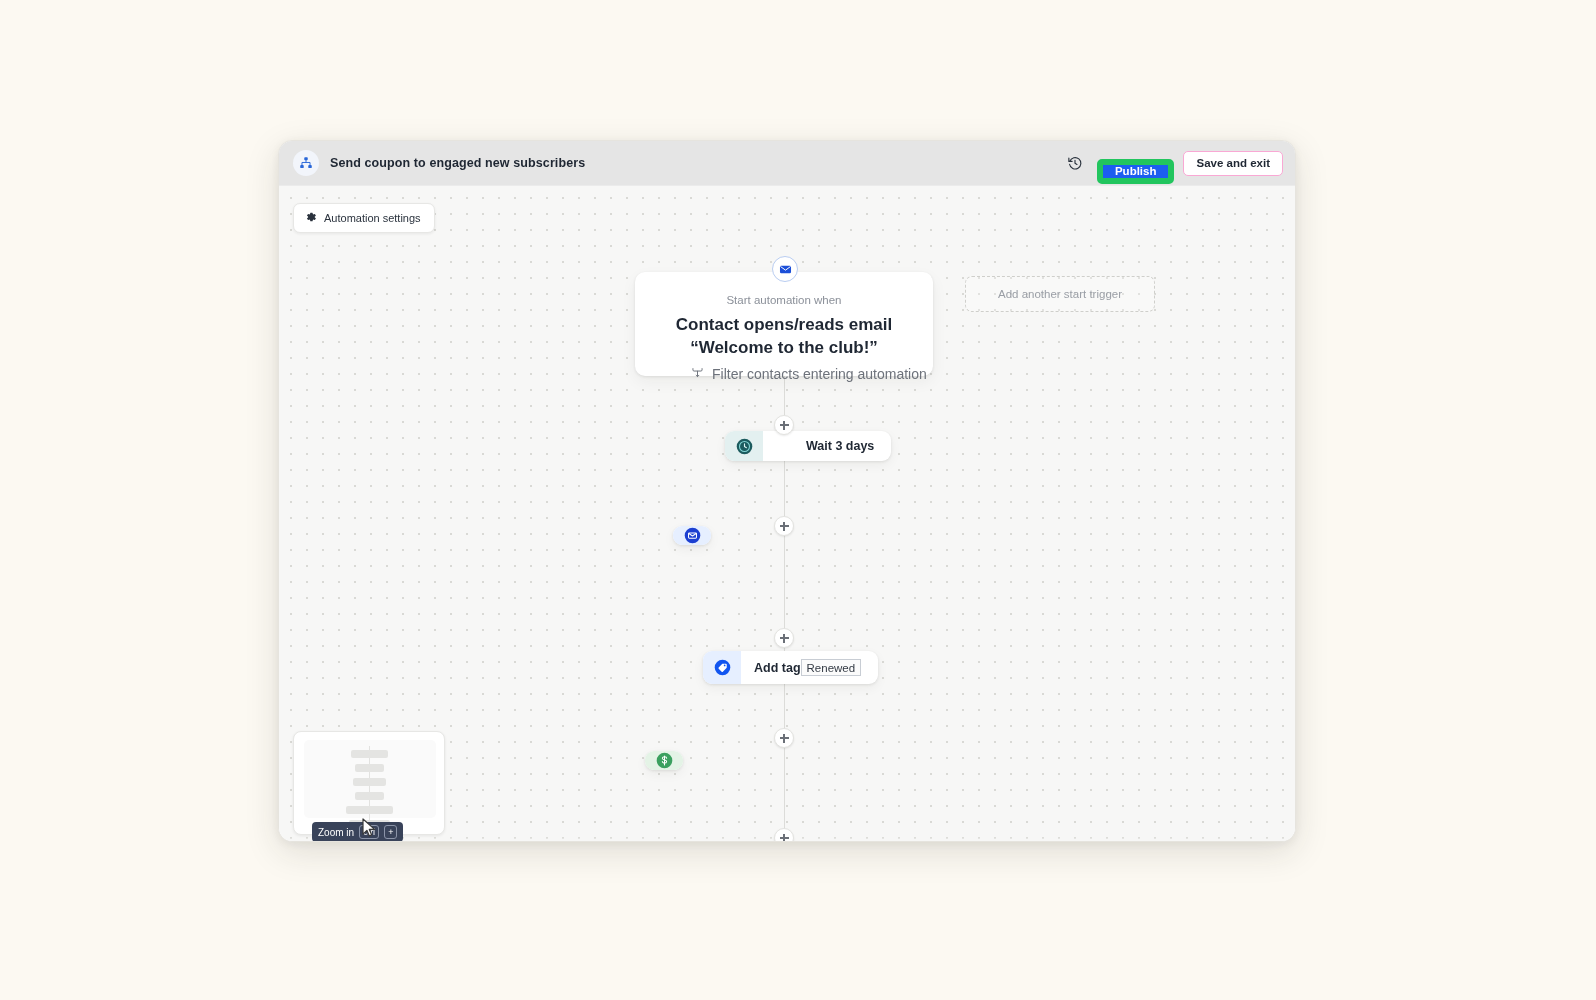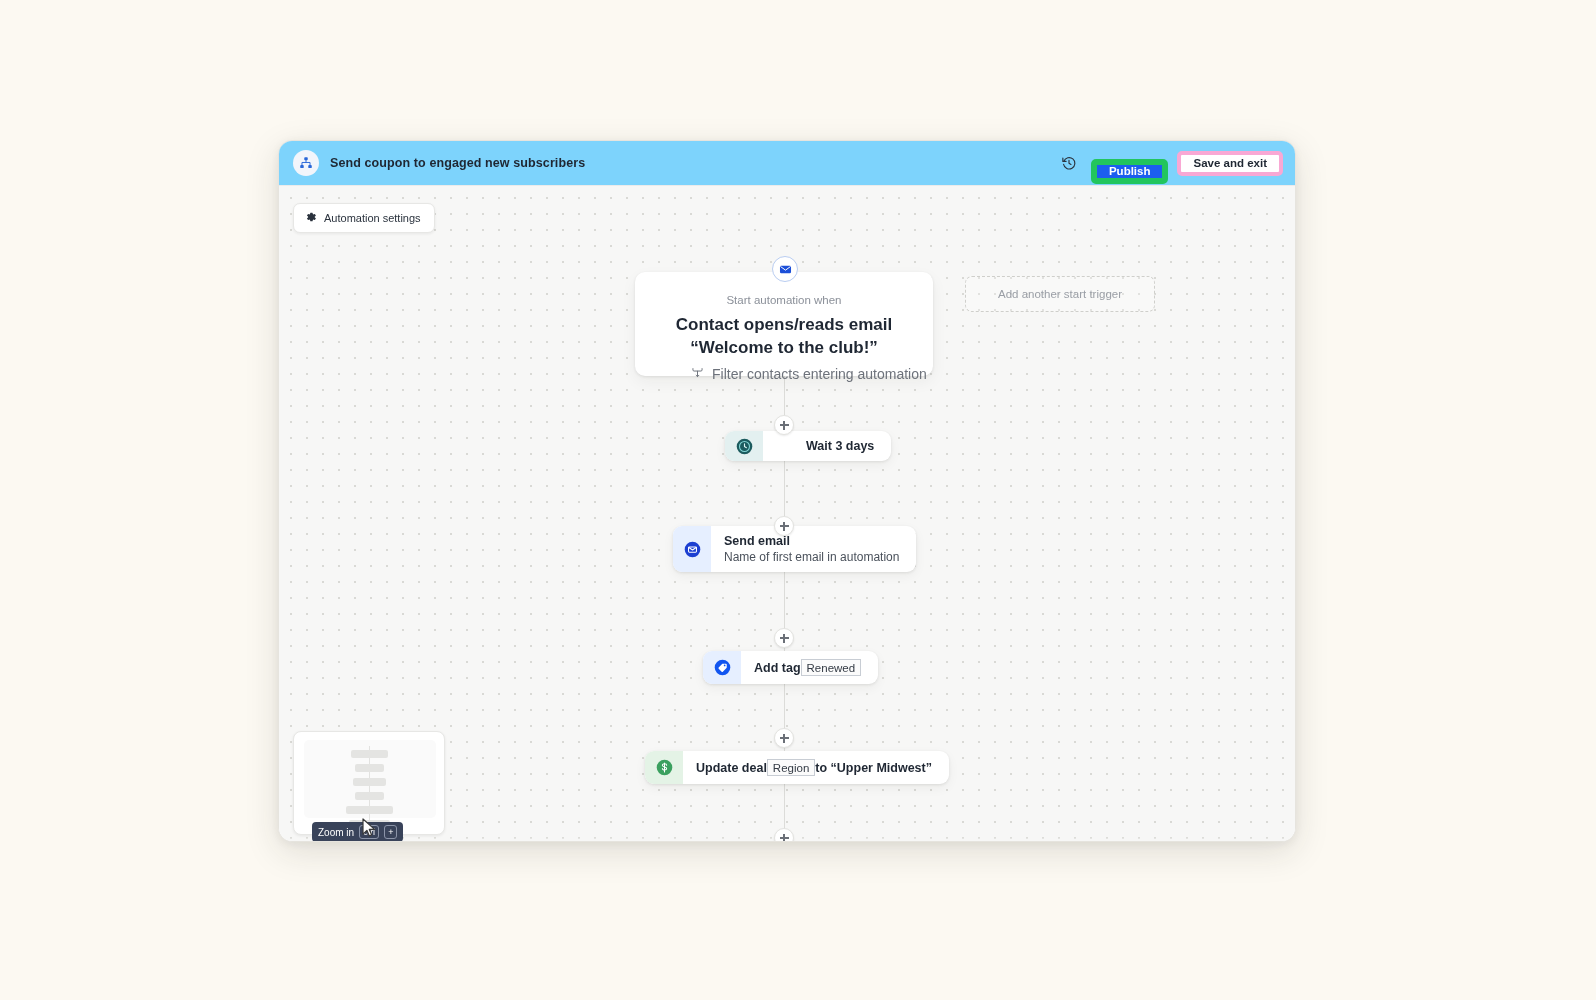--- a/index.html
+++ b/index.html
@@ -33,21 +33,21 @@
     box-shadow: 0 10px 34px rgba(40,38,30,.13), 0 2px 8px rgba(40,38,30,.06);
     overflow: hidden;
     display: flex;
     flex-direction: column;
   }
 
   
   .app-header {
     height: 45px;
     flex: 0 0 45px;
-    background: #7dd3fc;
+    background: #e5e5e5;
     border-bottom: 1px solid #ebebeb;
     display: flex;
     align-items: center;
     padding: 0 12px 0 14px;
     position: relative;
     z-index: 5;
   }
   .app-logo {
     width: 26px; height: 26px;
     border-radius: 50%;
@@ -92,21 +92,21 @@
   }
   .btn-primary {
     background: #1c5ef0;
     color: #ffffff;
     border: 6px solid #22c55e;
     margin-top: 16px;
   }
   .btn-secondary {
     background: #ffffff;
     color: #1f2733;
-    border: 4px solid #f9a8d4;
+    border: 1px solid #f9a8d4;
   }
 
   
   .canvas {
     position: relative;
     flex: 1 1 auto;
     background-color: #f7f7f6;
     background-image: radial-gradient(circle, #d9d9d5 1px, transparent 1.1px);
     background-size: 16px 16px;
     background-position: 4px 4px;
@@ -485,24 +485,20 @@
           </div>
         </div>
 
         <div class="node" id="node-email">
           <div class="node-icon icon-tile-blue">
             <svg width="19" height="19" viewBox="0 0 22 22" fill="none">
               <circle cx="11" cy="11" r="9" fill="#1c3fd1"></circle>
               <rect x="6.4" y="8" width="9.2" height="6.2" rx="1.1" fill="none" stroke="#ffffff" stroke-width="1.2"></rect>
               <path d="M6.8 8.7L11 11.6l4.2-2.9" stroke="#ffffff" stroke-width="1.2" stroke-linecap="round" stroke-linejoin="round"></path>
             </svg>
-          </div>
-          <div class="node-body">
-            <div class="node-title">Send email</div>
-            <div class="node-desc">Name of first email in automation</div>
           </div>
         </div>
 
         <div class="node" id="node-tag">
           <div class="node-icon icon-tile-blue">
             <svg width="19" height="19" viewBox="0 0 22 22" fill="none">
               <circle cx="11" cy="11" r="9" fill="#1155f0"></circle>
               <path d="M11.6 6.6h3.4a.9.9 0 0 1 .9.9v3.4a1 1 0 0 1-.3.7l-4.2 4.2a1 1 0 0 1-1.4 0l-3.4-3.4a1 1 0 0 1 0-1.4l4.2-4.2a1 1 0 0 1 .8-.2z" fill="#ffffff"></path>
               <circle cx="13.5" cy="8.6" r="1" fill="#1155f0"></circle>
             </svg>
@@ -516,27 +512,20 @@
         </div>
 
         <div class="node" id="node-deal">
           <div class="node-icon icon-tile-green">
             <svg width="19" height="19" viewBox="0 0 22 22" fill="none">
               <circle cx="11" cy="11" r="9" fill="#3ba05f"></circle>
               <path d="M11 5.9v10.2" stroke="#ffffff" stroke-width="1.2" stroke-linecap="round"></path>
               <path d="M13.5 8.4c0-1-1.1-1.7-2.5-1.7s-2.5.7-2.5 1.7 1.1 1.6 2.5 1.9 2.5.9 2.5 1.9-1.1 1.8-2.5 1.8-2.5-.8-2.5-1.8" stroke="#ffffff" stroke-width="1.2" stroke-linecap="round"></path>
             </svg>
           </div>
-          <div class="node-body">
-            <div class="node-inline">
-              <span>Update deal</span>
-              <span class="token">Region</span>
-              <span>to “Upper Midwest”</span>
-            </div>
-          </div>
         </div>
 
       </div>
 
       <div class="minimap">
         <div class="minimap-viewport"></div>
         <div class="mm-spine"></div>
         <div class="mm-bar" style="left:57px; top:18px; width:37px;"></div>
         <div class="mm-bar" style="left:61px; top:32px; width:29px;"></div>
         <div class="mm-bar" style="left:59px; top:46px; width:33px;"></div>

